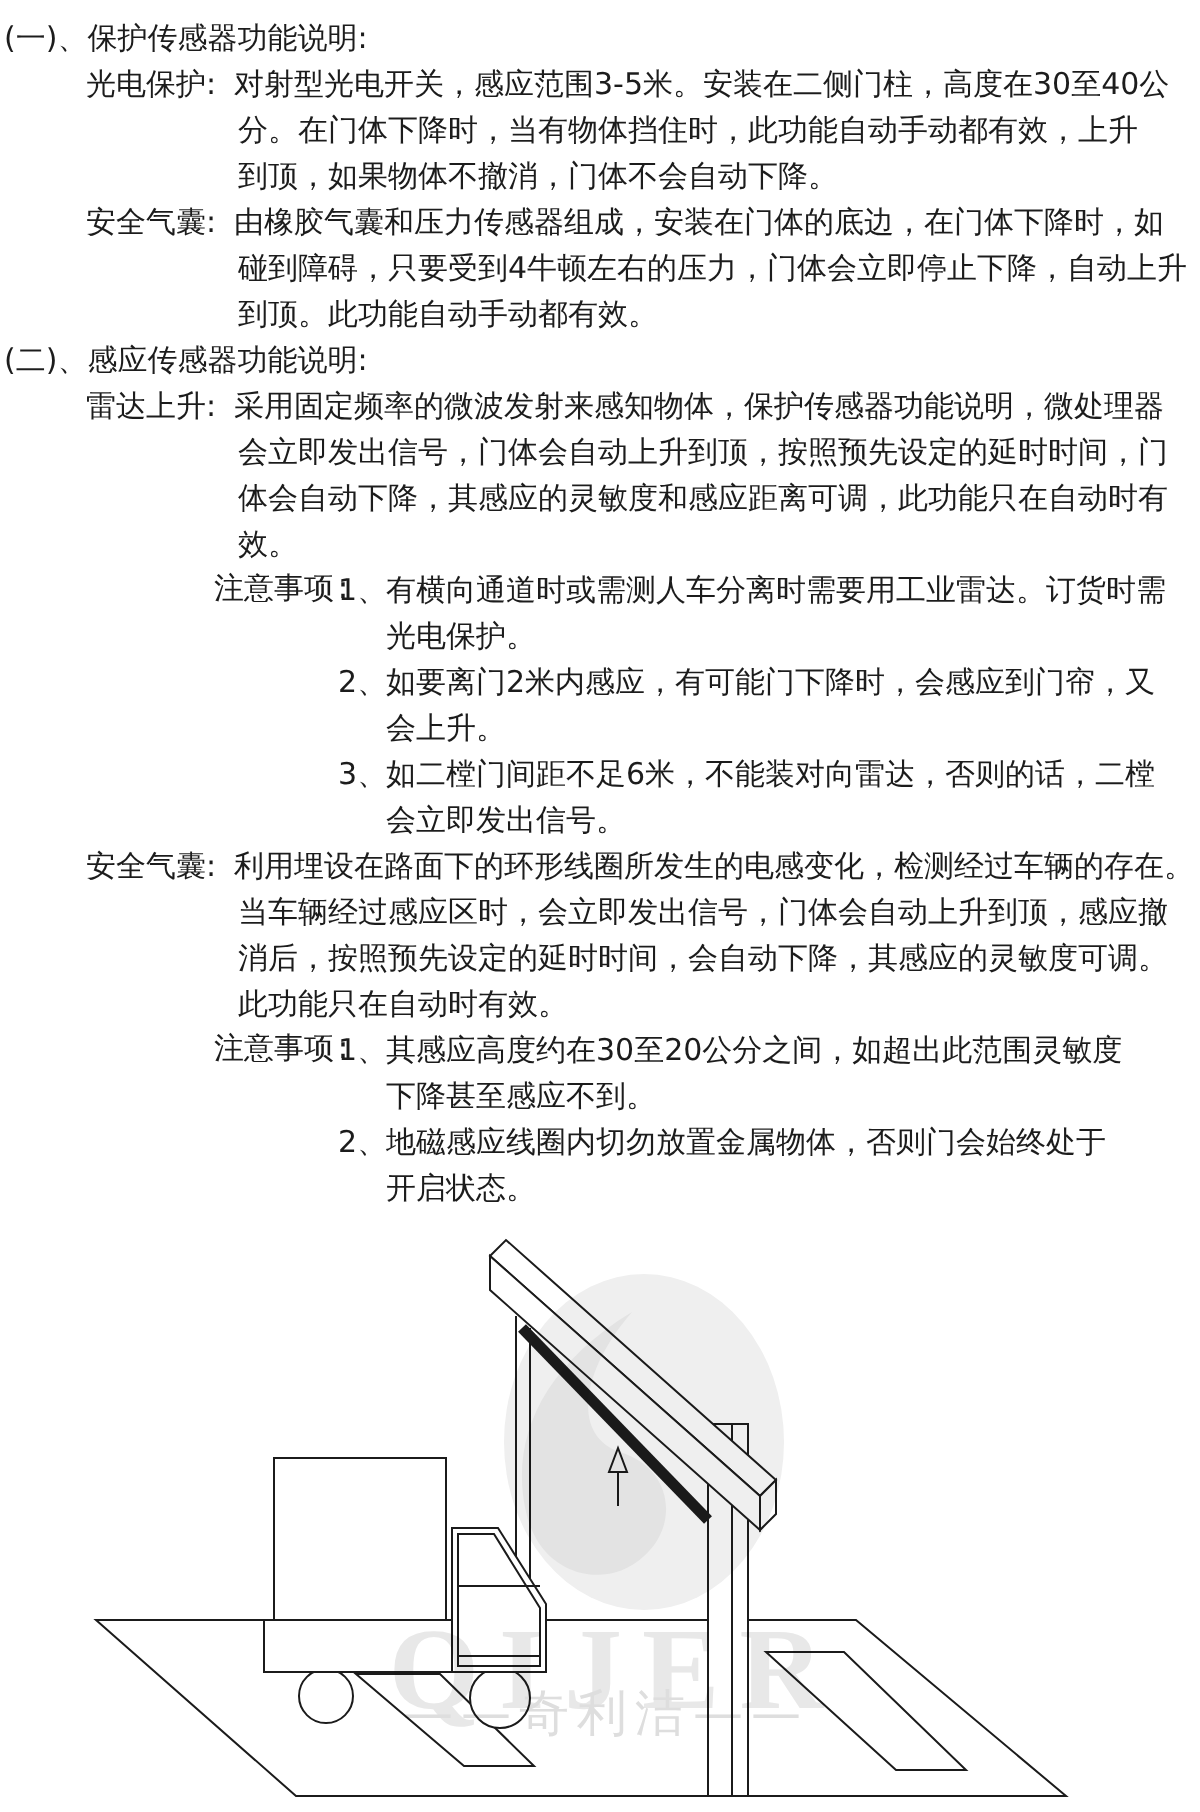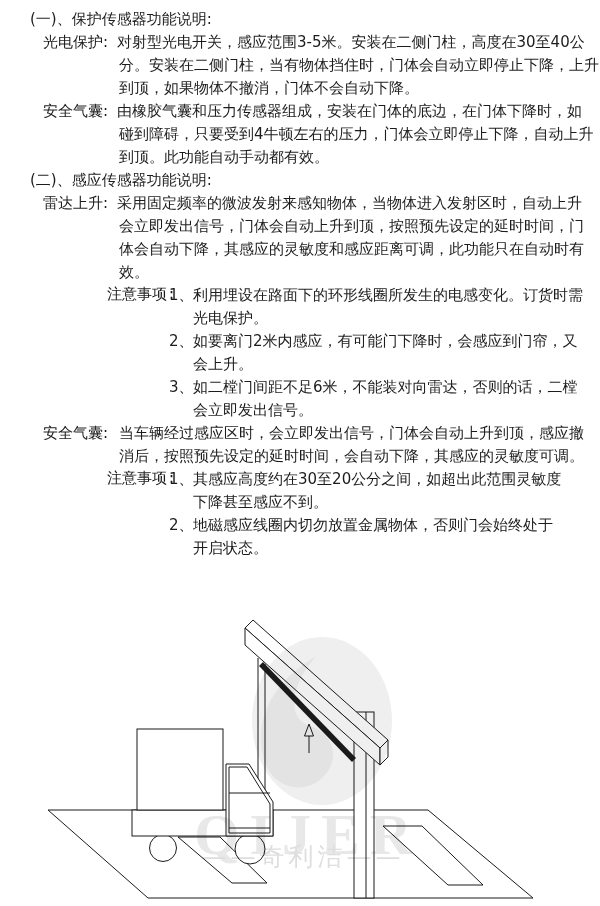--- a/index.html
+++ b/index.html
@@ -6,21 +6,21 @@
   body{
     width:600px;height:906px;background:#ffffff;overflow:hidden;
     font-family:"DejaVu Sans","Liberation Sans",sans-serif;
     color:#1c1c1c;
   }
   .doc{
     padding-top:8px;font-size:15px;line-height:23px;
     height:598px;overflow:hidden;white-space:nowrap;
   }
   .line{height:23px;}
-  .h{margin-left:30px;}
+  .h{margin-left:2px;}
   .item{position:relative;margin-left:43px;}
   .item .lbl{position:absolute;left:0;top:0;}
   .item .first{margin-left:74px;}
   .item .cont{margin-left:76px;}
   .noteblk{position:relative;margin-left:107px;}
   .noteblk .lbl{position:absolute;left:0;top:0;font-family:Liberation Mono, monospace;}
   .nitems{margin-left:62px;}
   .nitem{position:relative;}
   .nitem .num{position:absolute;left:0;top:0;}
   .nitem .first{margin-left:24px;}
@@ -31,66 +31,68 @@
 </style>
 </head>
 <body>
 
 <div class="doc">
   <div class="line h">(一)、保护传感器功能说明:</div>
 
   <div class="item">
     <span class="lbl">光电保护:</span>
     <div class="line first">对射型光电开关，感应范围3-5米。安装在二侧门柱，高度在30至40公</div>
-    <div class="line cont">分。安装在二侧门柱，当有物体挡住时，门体会自动立即停止下降，上升</div>
+    <div class="line cont">分。在门体下降时，当有物体挡住时，此功能自动手动都有效，上升</div>
     <div class="line cont">到顶，如果物体不撤消，门体不会自动下降。</div>
   </div>
 
   <div class="item">
     <span class="lbl">安全气囊:</span>
     <div class="line first">由橡胶气囊和压力传感器组成，安装在门体的底边，在门体下降时，如</div>
     <div class="line cont">碰到障碍，只要受到4牛顿左右的压力，门体会立即停止下降，自动上升</div>
     <div class="line cont">到顶。此功能自动手动都有效。</div>
   </div>
 
   <div class="line h">(二)、感应传感器功能说明:</div>
 
   <div class="item">
     <span class="lbl">雷达上升:</span>
-    <div class="line first">采用固定频率的微波发射来感知物体，当物体进入发射区时，自动上升</div>
+    <div class="line first">采用固定频率的微波发射来感知物体，保护传感器功能说明，微处理器</div>
     <div class="line cont">会立即发出信号，门体会自动上升到顶，按照预先设定的延时时间，门</div>
     <div class="line cont">体会自动下降，其感应的灵敏度和感应距离可调，此功能只在自动时有</div>
     <div class="line cont">效。</div>
   </div>
 
   <div class="noteblk">
     <span class="lbl">注意事项:</span>
     <div class="nitems">
       <div class="nitem">
         <span class="num">1、</span>
-        <div class="line first">利用埋设在路面下的环形线圈所发生的电感变化。订货时需</div>
+        <div class="line first">有横向通道时或需测人车分离时需要用工业雷达。订货时需</div>
         <div class="line cont">光电保护。</div>
       </div>
       <div class="nitem">
         <span class="num">2、</span>
         <div class="line first">如要离门2米内感应，有可能门下降时，会感应到门帘，又</div>
         <div class="line cont">会上升。</div>
       </div>
       <div class="nitem">
         <span class="num">3、</span>
         <div class="line first">如二樘门间距不足6米，不能装对向雷达，否则的话，二樘</div>
         <div class="line cont">会立即发出信号。</div>
       </div>
     </div>
   </div>
 
   <div class="item">
     <span class="lbl">安全气囊:</span>
+    <div class="line first">利用埋设在路面下的环形线圈所发生的电感变化，检测经过车辆的存在。</div>
     <div class="line cont">当车辆经过感应区时，会立即发出信号，门体会自动上升到顶，感应撤</div>
     <div class="line cont">消后，按照预先设定的延时时间，会自动下降，其感应的灵敏度可调。</div>
+    <div class="line cont">此功能只在自动时有效。</div>
   </div>
 
   <div class="noteblk">
     <span class="lbl">注意事项:</span>
     <div class="nitems">
       <div class="nitem">
         <span class="num">1、</span>
         <div class="line first">其感应高度约在30至20公分之间，如超出此范围灵敏度</div>
         <div class="line cont">下降甚至感应不到。</div>
       </div>

